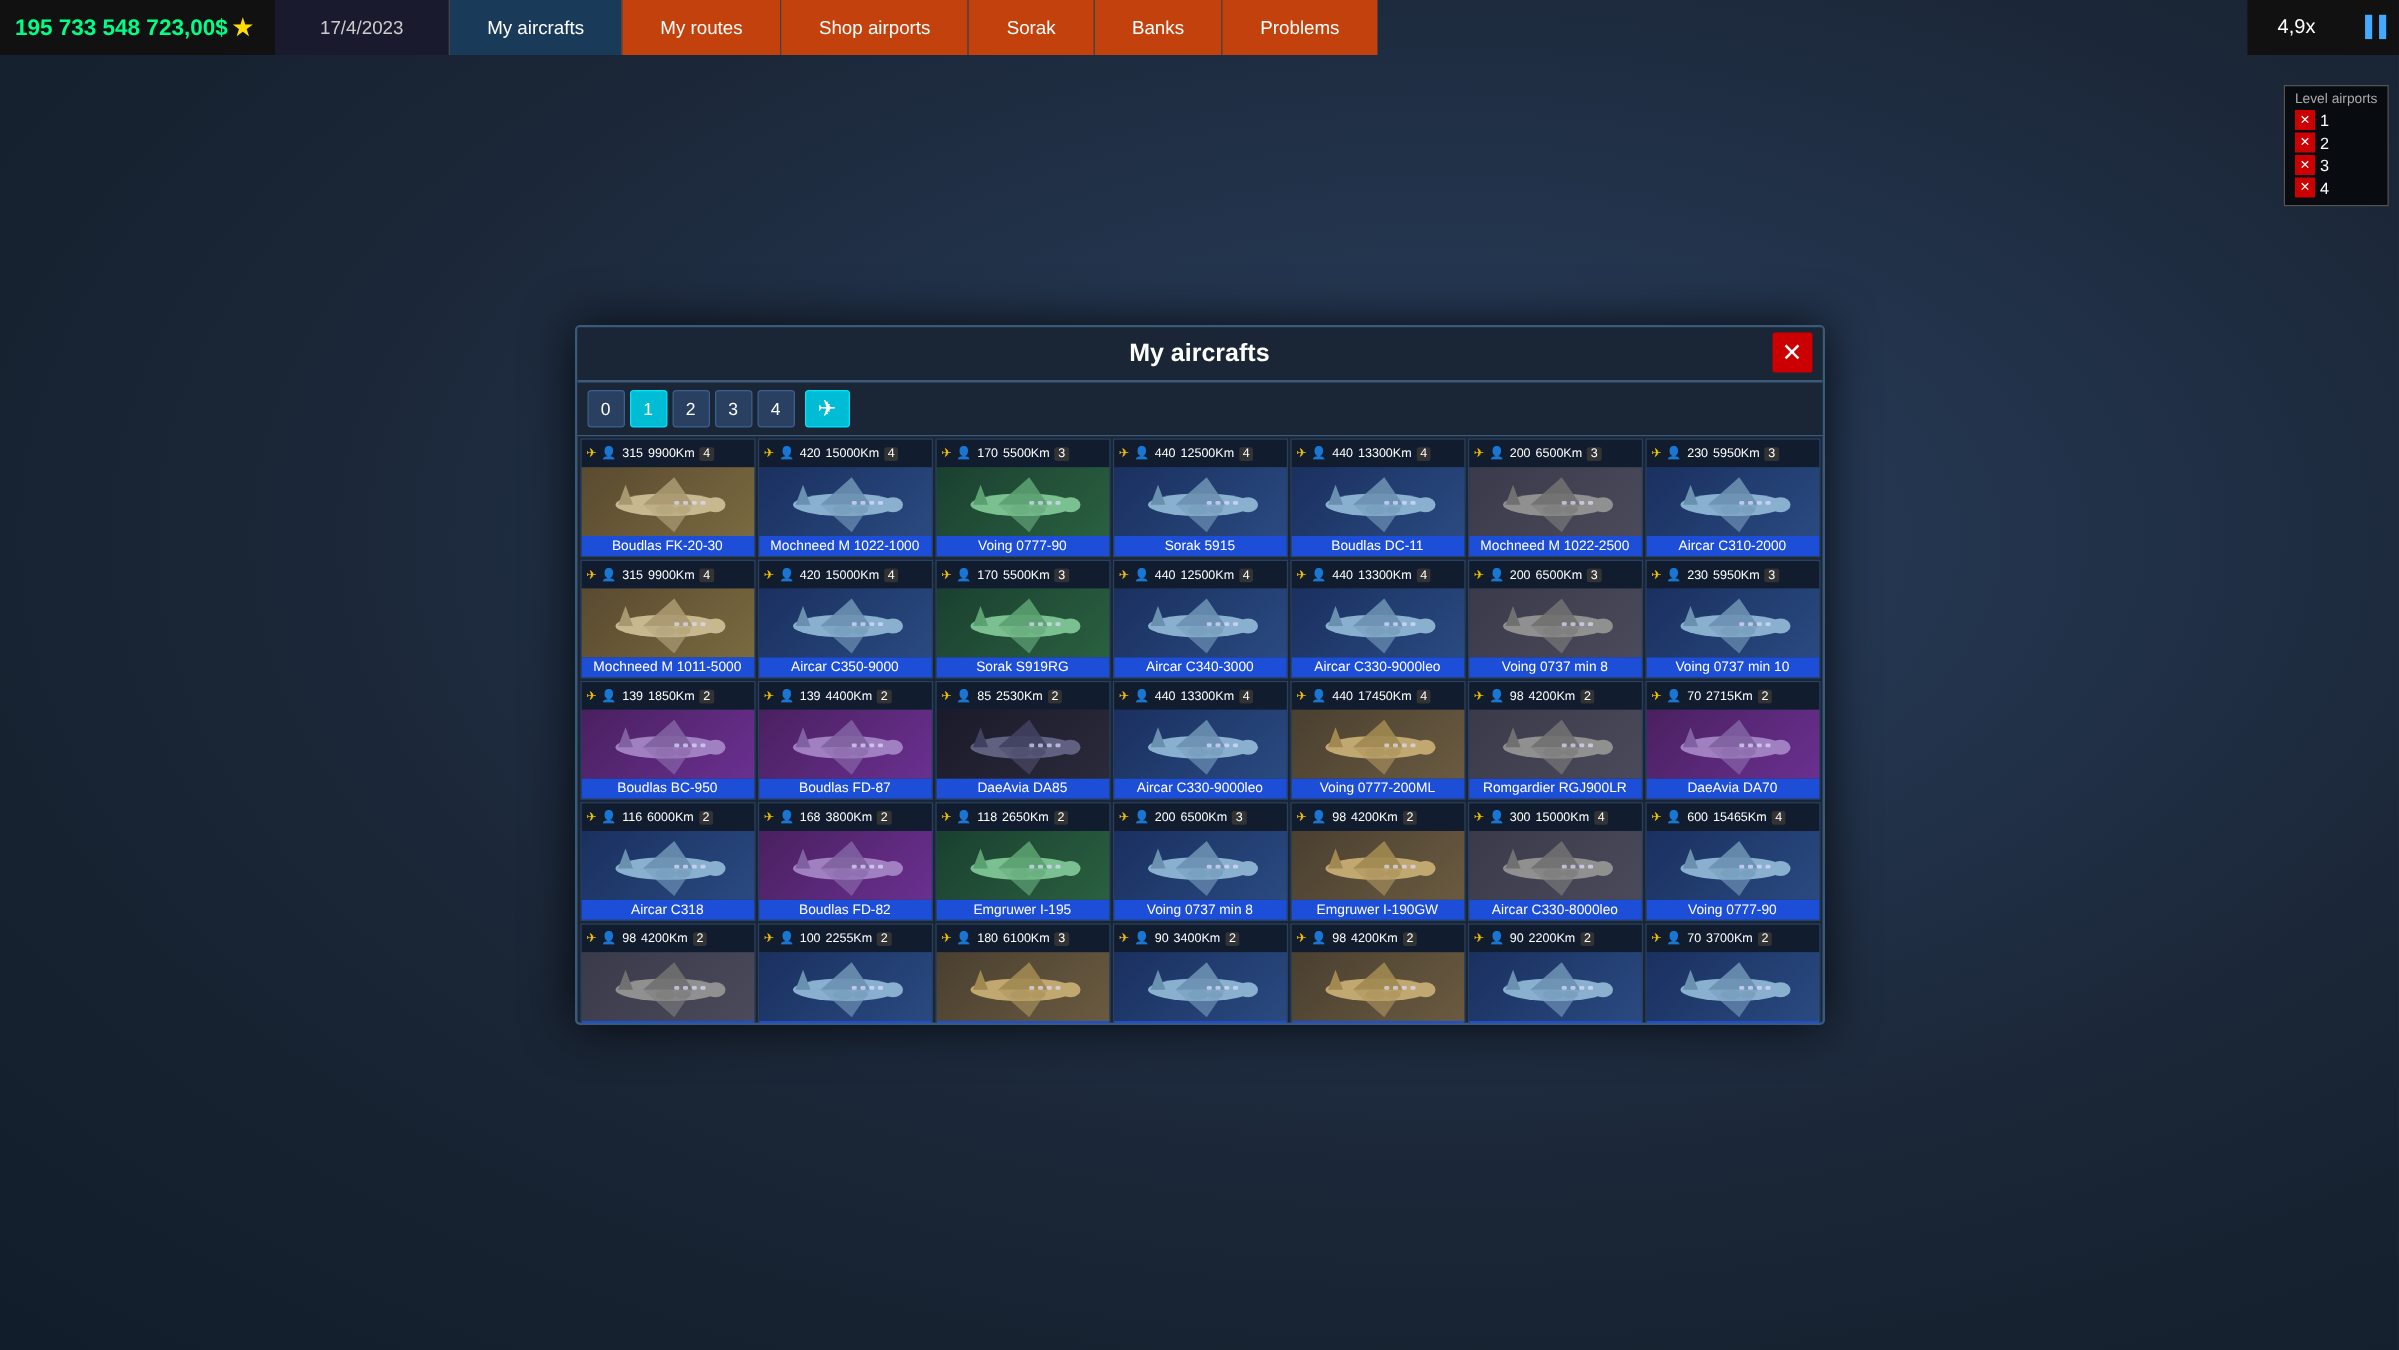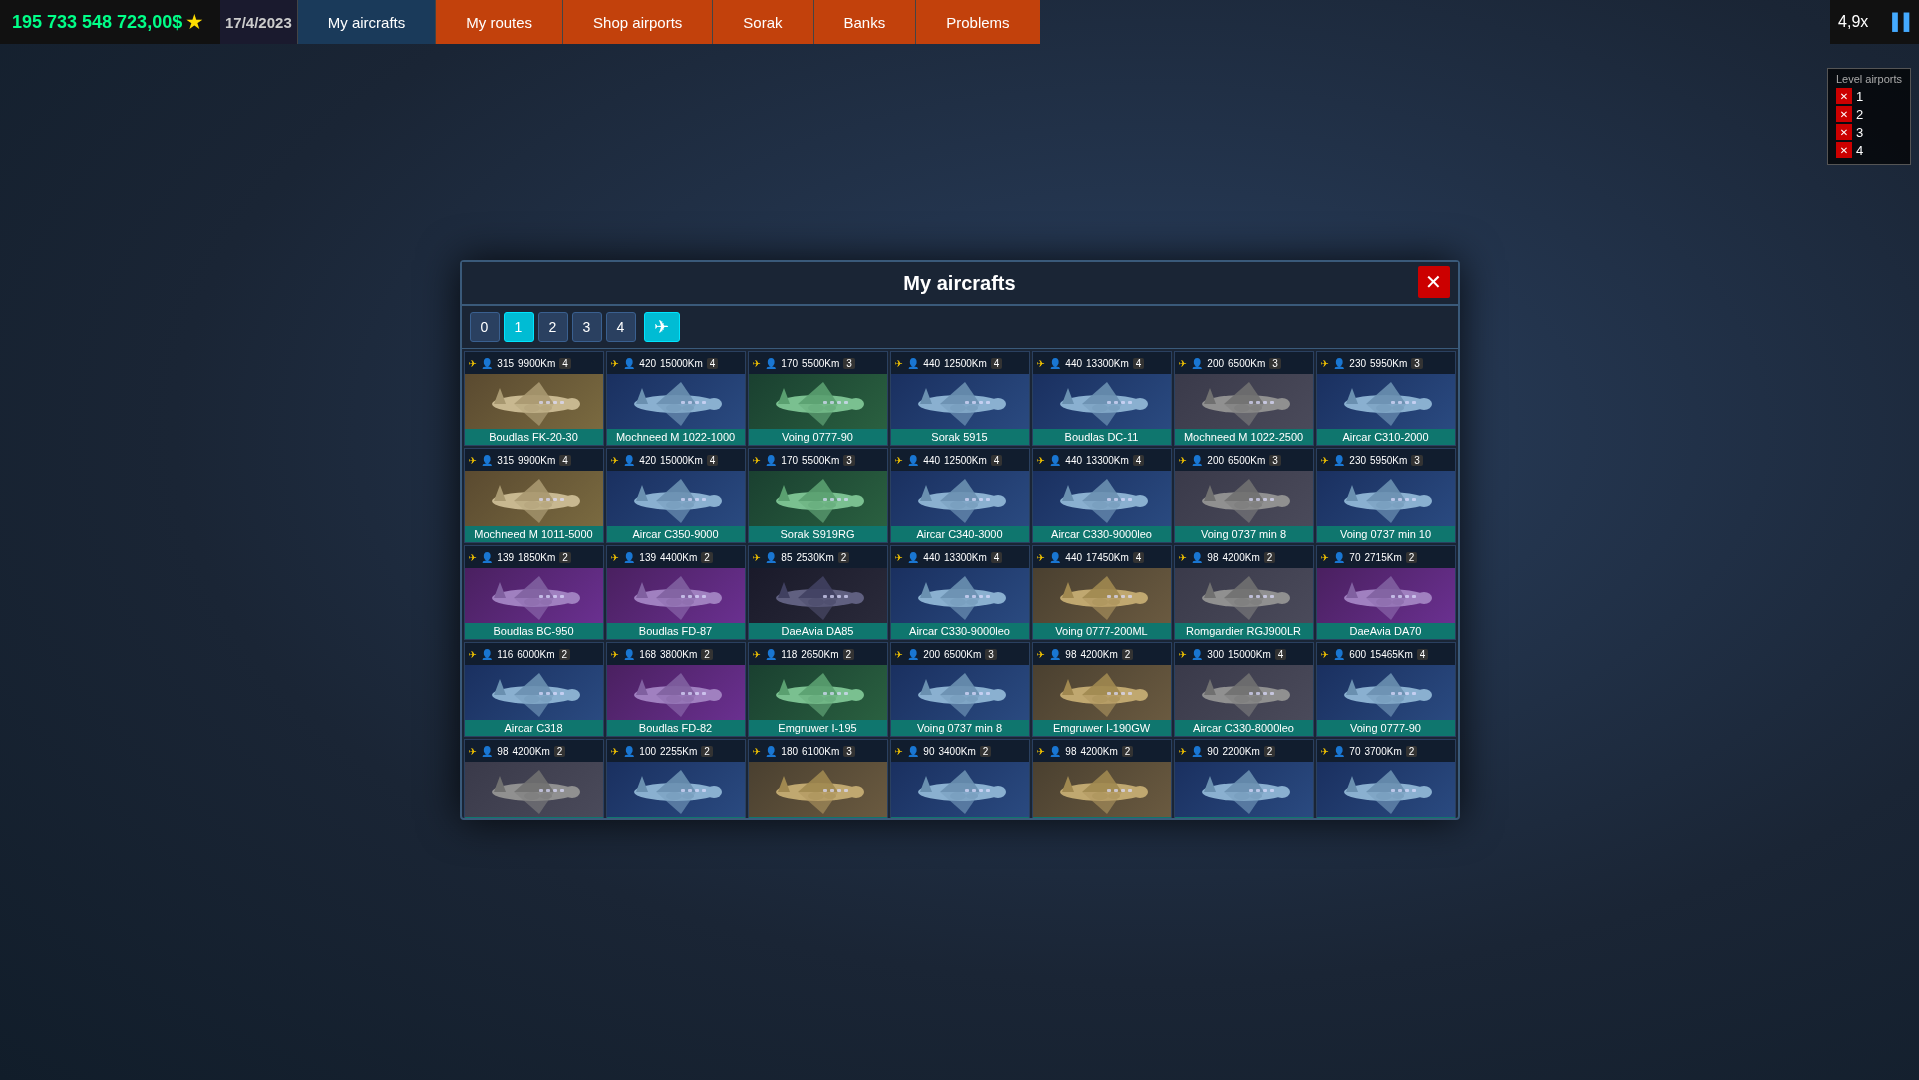--- a/index.html
+++ b/index.html
@@ -47,22 +47,21 @@
       padding: 0 12px;
       min-width: 220px;
     }
     .topbar-money .star { color: #ffdd00; margin-left: 4px; }
     .topbar-date {
       background: #1a1a2e;
       color: #ccc;
       font-size: 15px;
       display: flex;
       align-items: center;
-      padding: 0 5px;
-      font-weight: bold;
+      padding: 0 36px;
     }
     .topbar-btn {
       background: #c2410c;
       color: #fff;
       border: none;
       border-left: 1px solid #444;
       font-size: 15px;
       padding: 0 30px;
       cursor: pointer;
       display: flex;
@@ -71,21 +70,21 @@
     .topbar-btn.active { background: #1a3a5a; }
     .topbar-right {
       margin-left: auto;
       display: flex;
       align-items: center;
     }
     .topbar-zoom {
       background: #111;
       color: #fff;
       font-size: 16px;
-      padding: 0 8px;
+      padding: 0 24px;
       display: flex;
       align-items: center;
       height: 100%;
     }
     .topbar-signal {
       background: #111;
       color: #4af;
       font-size: 16px;
       padding: 0 10px;
       display: flex;
@@ -280,21 +279,21 @@
       background: #2a3a4a;
       display: flex;
       align-items: center;
       justify-content: center;
       height: 65px;
       overflow: hidden;
       position: relative;
     }
 
     .card-name {
-      background: #0f766e;
+      background: #1d4ed8;
       color: #fff;
       font-size: 11px;
       padding: 2px 4px;
       text-align: center;
       white-space: nowrap;
       overflow: hidden;
       text-overflow: ellipsis;
     }
 
     

